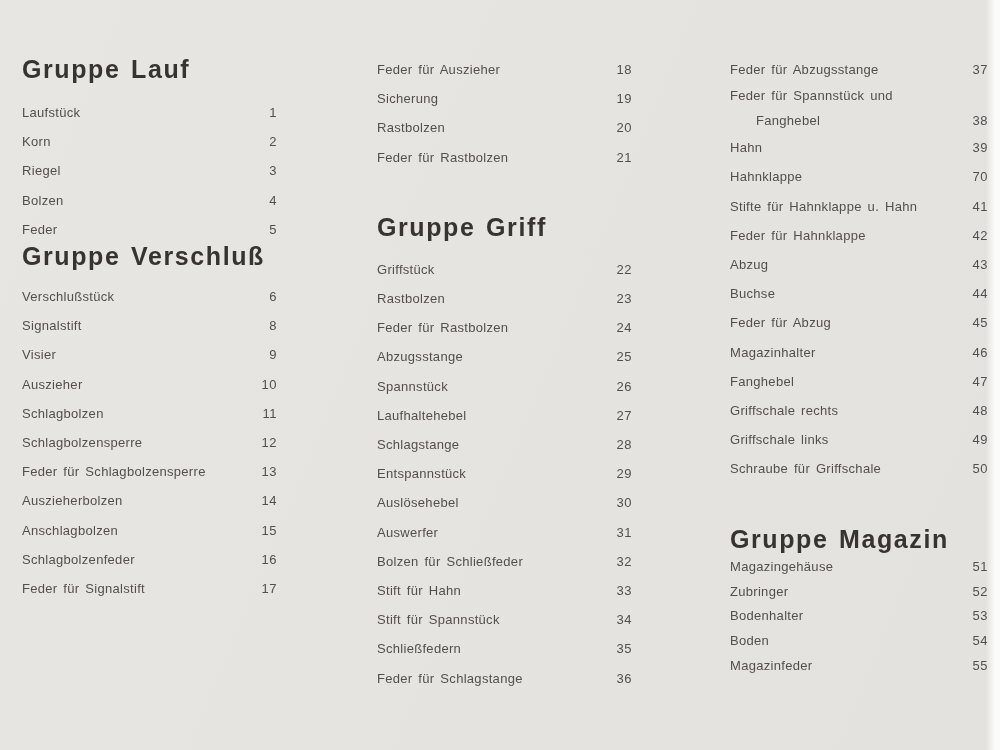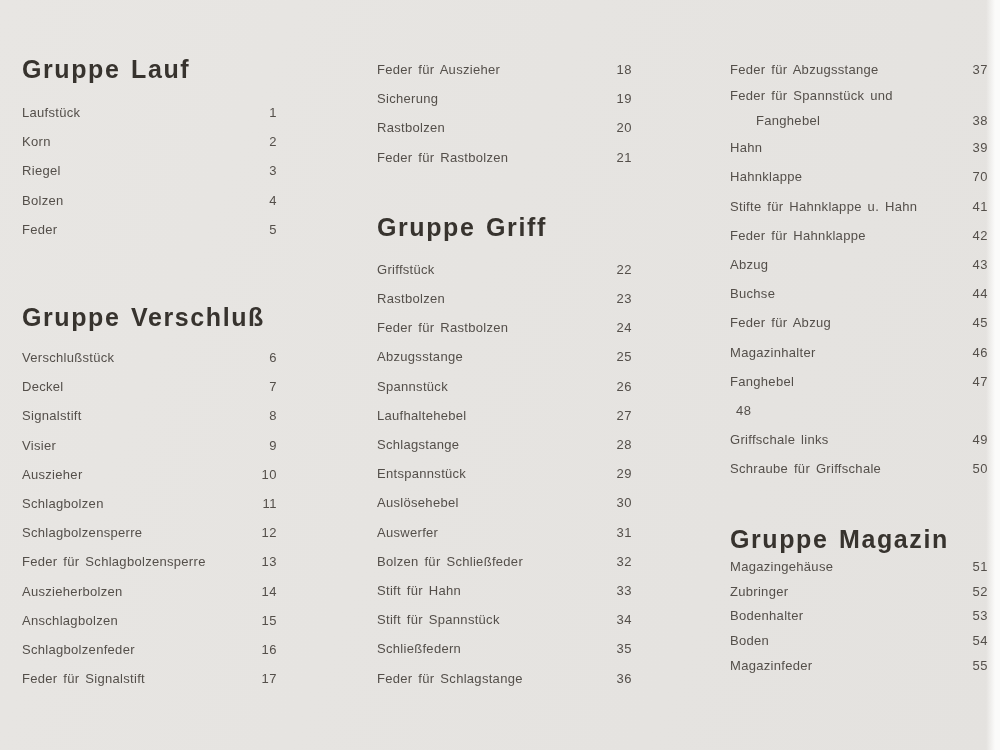--- a/index.html
+++ b/index.html
@@ -59,21 +59,21 @@
     letter-spacing: 0.5px;
   }
   .row.multiline { align-items: flex-end; }
   .row.multiline .lines { line-height: 24.5px; }
   .row.multiline .lines .cont { padding-left: 26px; }
   .row.multiline .num { line-height: 24.5px; margin-left: 40px; }
 
   
   #col1 .section:nth-child(1) .sec-heading { margin-top: 57px; }
   #col1 .section:nth-child(1) .rows        { margin-top: 17px; }
-  #col1 .section:nth-child(2) .sec-heading { margin-top: 61px; }
+  #col1 .section:nth-child(2) .sec-heading { }
   #col1 .section:nth-child(2) .rows        { margin-top: 14px; }
 
   #col2 .section:nth-child(1) .rows        { margin-top: 55px; }
   #col2 .section:nth-child(2) .sec-heading { margin-top: 43px; }
   #col2 .section:nth-child(2) .rows        { margin-top: 16px; }
 
   #col3 .section:nth-child(1) .rows        { margin-top: 55px; }
   #col3 .section:nth-child(2) .sec-heading { margin-top: 43px; }
   #col3 .section:nth-child(2) .rows        { margin-top: 4px; }
   #col3 .section:nth-child(2) .row         { line-height: 24.9px; }
@@ -109,24 +109,20 @@
         </div>
       </div>
       <div class="section">
         <div class="sec-heading" style="color: rgb(55, 51, 46);">Gruppe Verschluß</div>
         <div class="rows">
           <div class="row">
             <span>Verschlußstück</span>
             <span class="num">6</span>
           </div>
           <div class="row">
-            <span>Deckel</span>
-            <span class="num">7</span>
-          </div>
-          <div class="row">
             <span>Signalstift</span>
             <span class="num">8</span>
           </div>
           <div class="row">
             <span>Visier</span>
             <span class="num">9</span>
           </div>
           <div class="row">
             <span>Auszieher</span>
             <span class="num">10</span>
@@ -293,20 +289,21 @@
           </div>
           <div class="row">
             <span>Magazinhalter</span>
             <span class="num">46</span>
           </div>
           <div class="row">
             <span>Fanghebel</span>
             <span class="num">47</span>
           </div>
           <div class="row">
+            <span>Griffschale rechts</span>
             <span class="num">48</span>
           </div>
           <div class="row">
             <span>Griffschale links</span>
             <span class="num">49</span>
           </div>
           <div class="row">
             <span>Schraube für Griffschale</span>
             <span class="num">50</span>
           </div>

